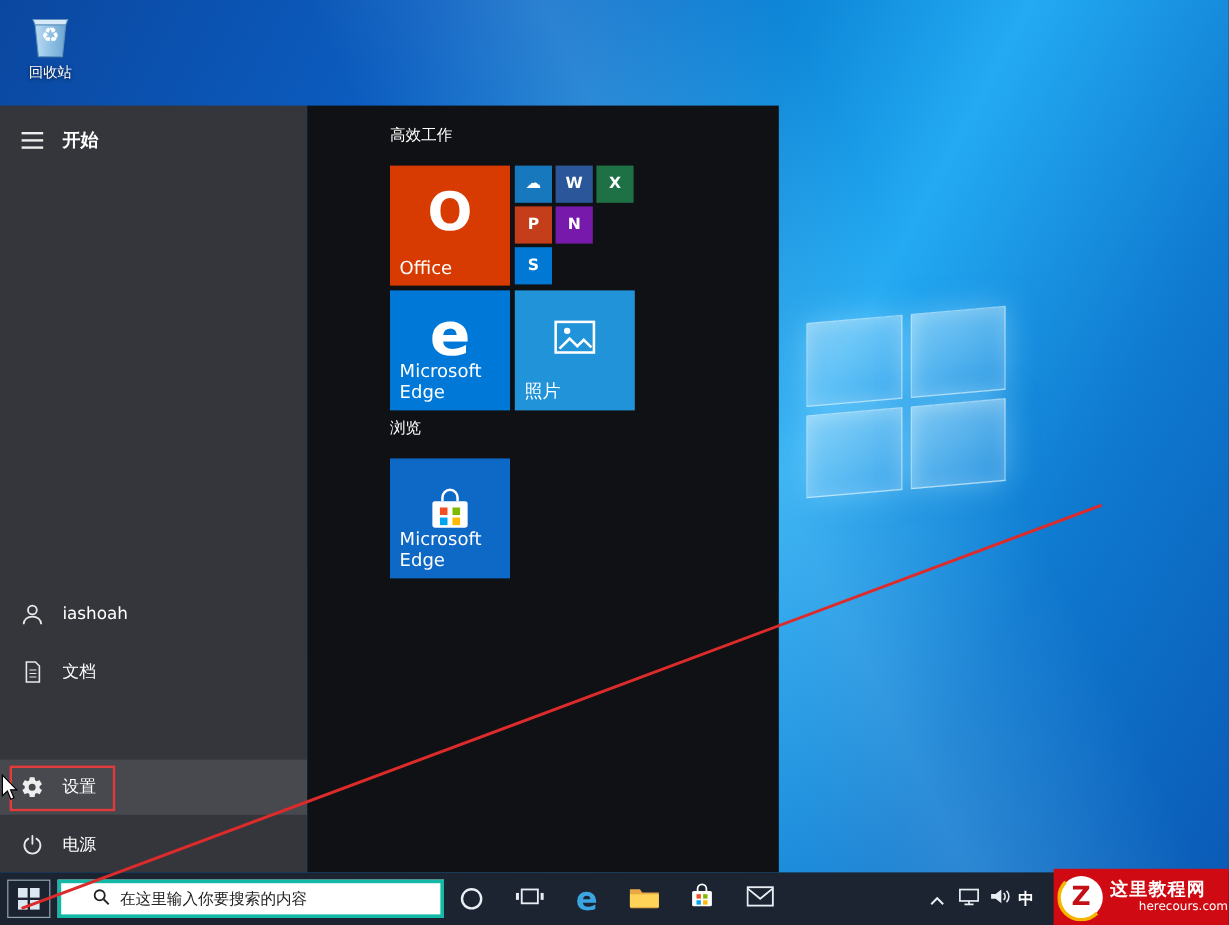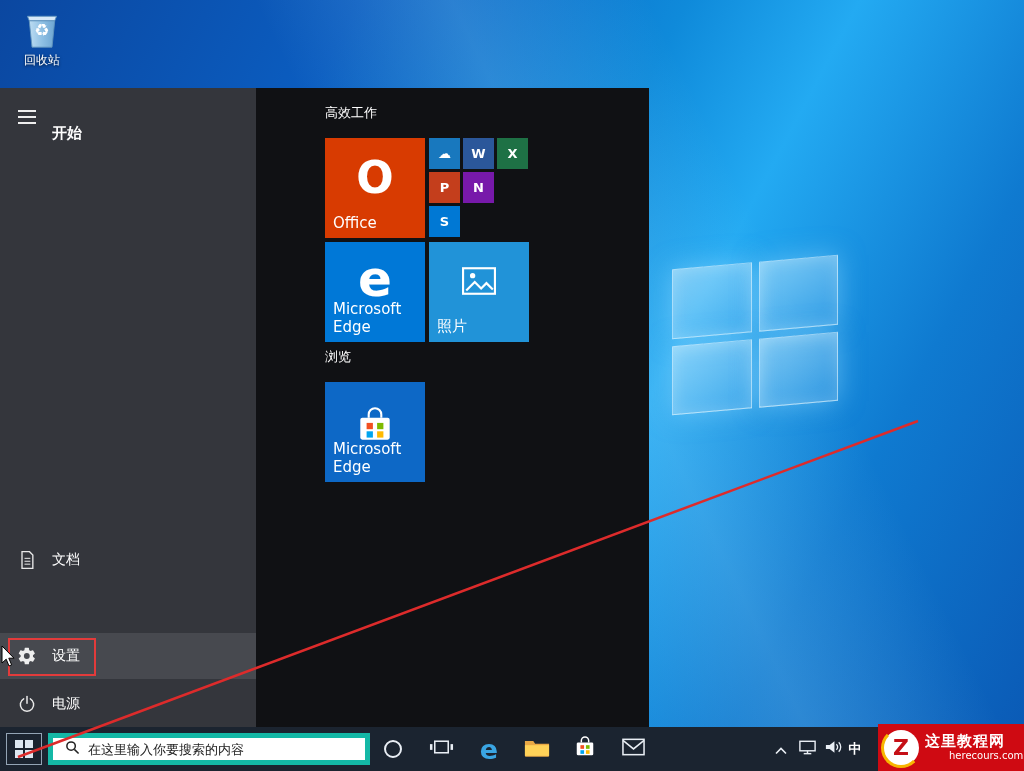--- a/index.html
+++ b/index.html
@@ -22,21 +22,21 @@
   .bin { position:absolute; left:14px; top:8px; width:56px; text-align:center; color:#fff; }
   .bin .glyph-wrap { position:relative; width:40px; height:42px; margin:0 auto; }
   .bin .recycle-sym { position:absolute; left:0; right:0; top:12px; font-size:17px; color:#fff; }
   .bin-label { font-size:12px; margin-top:2px; text-shadow:0 1px 3px rgba(0,0,0,.75); }
 
   
   .menu { position:absolute; left:0; top:88px; width:649px; height:639px; display:flex; z-index:10; }
   .rail { position:relative; width:256px; background:#34363c; flex:none; }
   .burger { position:absolute; left:18px; top:22px; width:18px; height:14px; display:flex; flex-direction:column; justify-content:space-between; cursor:pointer; }
   .burger span { display:block; height:2px; background:#eee; }
-  .menu-header { position:absolute; left:52px; top:20px; color:#fff; font-size:15px; font-weight:bold;margin-top:16px; }
+  .menu-header { position:absolute; left:52px; top:20px; color:#fff; font-size:15px; font-weight:bold; }
   .rail-item { position:absolute; left:0; width:256px; height:46px; display:flex; align-items:center; gap:14px; padding-left:16px; color:#fff; font-size:14px; cursor:pointer; }
   .rail-item.active { background:#47494f; }
   .rail-icon { width:22px; height:22px; flex:none; display:flex; align-items:center; justify-content:center; }
   .anno-box { position:absolute; left:8px; top:550px; width:88px; height:38px; border:2px solid #e23b3b; z-index:6; pointer-events:none; }
 
   .tilespane { position:relative; flex:1; background:#101114; }
   .group-title { position:absolute; left:69px; color:#fff; font-size:13px; }
   .tile { position:absolute; width:100px; height:100px; color:#fff; cursor:pointer; }
   .tile .label { position:absolute; left:8px; bottom:6px; font-size:15px; }
   .tile-glyph { position:absolute; left:0; right:0; top:14px; text-align:center; font-weight:bold; }
@@ -51,21 +51,21 @@
   .stile { display:flex; align-items:center; justify-content:center; cursor:pointer; }
   .sglyph { color:#fff; font-size:13px; font-weight:bold; }
 
   
   .taskbar { position:absolute; left:0; top:727px; width:1024px; height:44px; background:#1b2430; z-index:20; }
   .tb-btn { position:absolute; top:0; width:48px; height:44px; display:flex; align-items:center; justify-content:center; cursor:pointer; }
   .start-btn { left:0; }
   .start-outline { position:absolute; left:6px; top:6px; width:36px; height:32px; border:1px solid #93a4b5; }
   .start-grid { display:grid; grid-template-columns:8px 8px; grid-template-rows:8px 8px; gap:2px; }
   .start-grid span { background:#dde7f1; }
-  .searchbox { position:absolute; left:48px; top:6px; width:322px; height:32px; background:#fff; border:5px solid #14b8a6; display:flex; align-items:center; padding:0 12px; gap:8px; }
+  .searchbox { position:absolute; left:48px; top:6px; width:322px; height:32px; background:#fff; border:3px solid #14b8a6; display:flex; align-items:center; padding:0 26px; gap:8px; }
   .searchbox input { border:none; outline:none; flex:1; font-size:13px; background:transparent; font-family:inherit; color:#111; }
   .searchbox input::placeholder { color:#222; opacity:1; }
   .edge-tb { font-size:27px; font-weight:bold; color:#3aa5e2; line-height:1; }
   .cortana-ring { width:18px; height:18px; border:2px solid #e9eef4; border-radius:50%; }
   .tray-btn { position:absolute; top:0; height:44px; display:flex; align-items:center; justify-content:center; cursor:pointer; }
   .ime { color:#fff; font-size:13px; font-weight:bold; }
 
   
   .watermark { position:absolute; left:878px; top:724px; width:146px; height:47px; z-index:30;
     display:flex; align-items:center; gap:6px; padding-left:5px; }
@@ -117,20 +117,29 @@
 
   <div class="menu">
     <div class="rail">
       <div class="burger">
           <span></span>
           <span></span>
           <span></span>
         </div>
       <div class="menu-header">开始</div>
 
+      <div class="rail-item" style="top:401px">
+        <span class="rail-icon">
+          <svg width="22" height="22" viewBox="0 0 24 24" fill="none" stroke="#e9e9e9" stroke-width="1.6">
+            <circle cx="12" cy="8" r="4"></circle>
+              <path d="M4,21 c0,-4.4 3.6,-7 8,-7 s8,2.6 8,7"></path>
+          </svg>
+        </span>
+        <span>iashoah</span>
+      </div>
 
       <div class="rail-item" style="top:449px">
         <span class="rail-icon">
           <svg width="20" height="20" viewBox="0 0 24 24" fill="none" stroke="#e9e9e9" stroke-width="1.6">
             <path d="M6,2 h9 l4,4 v16 h-13 z"></path>
               <path d="M9,10 h7 M9,13.5 h7 M9,17 h7" stroke-width="1.2"></path>
           </svg>
         </span>
         <span>文档</span>
       </div>

